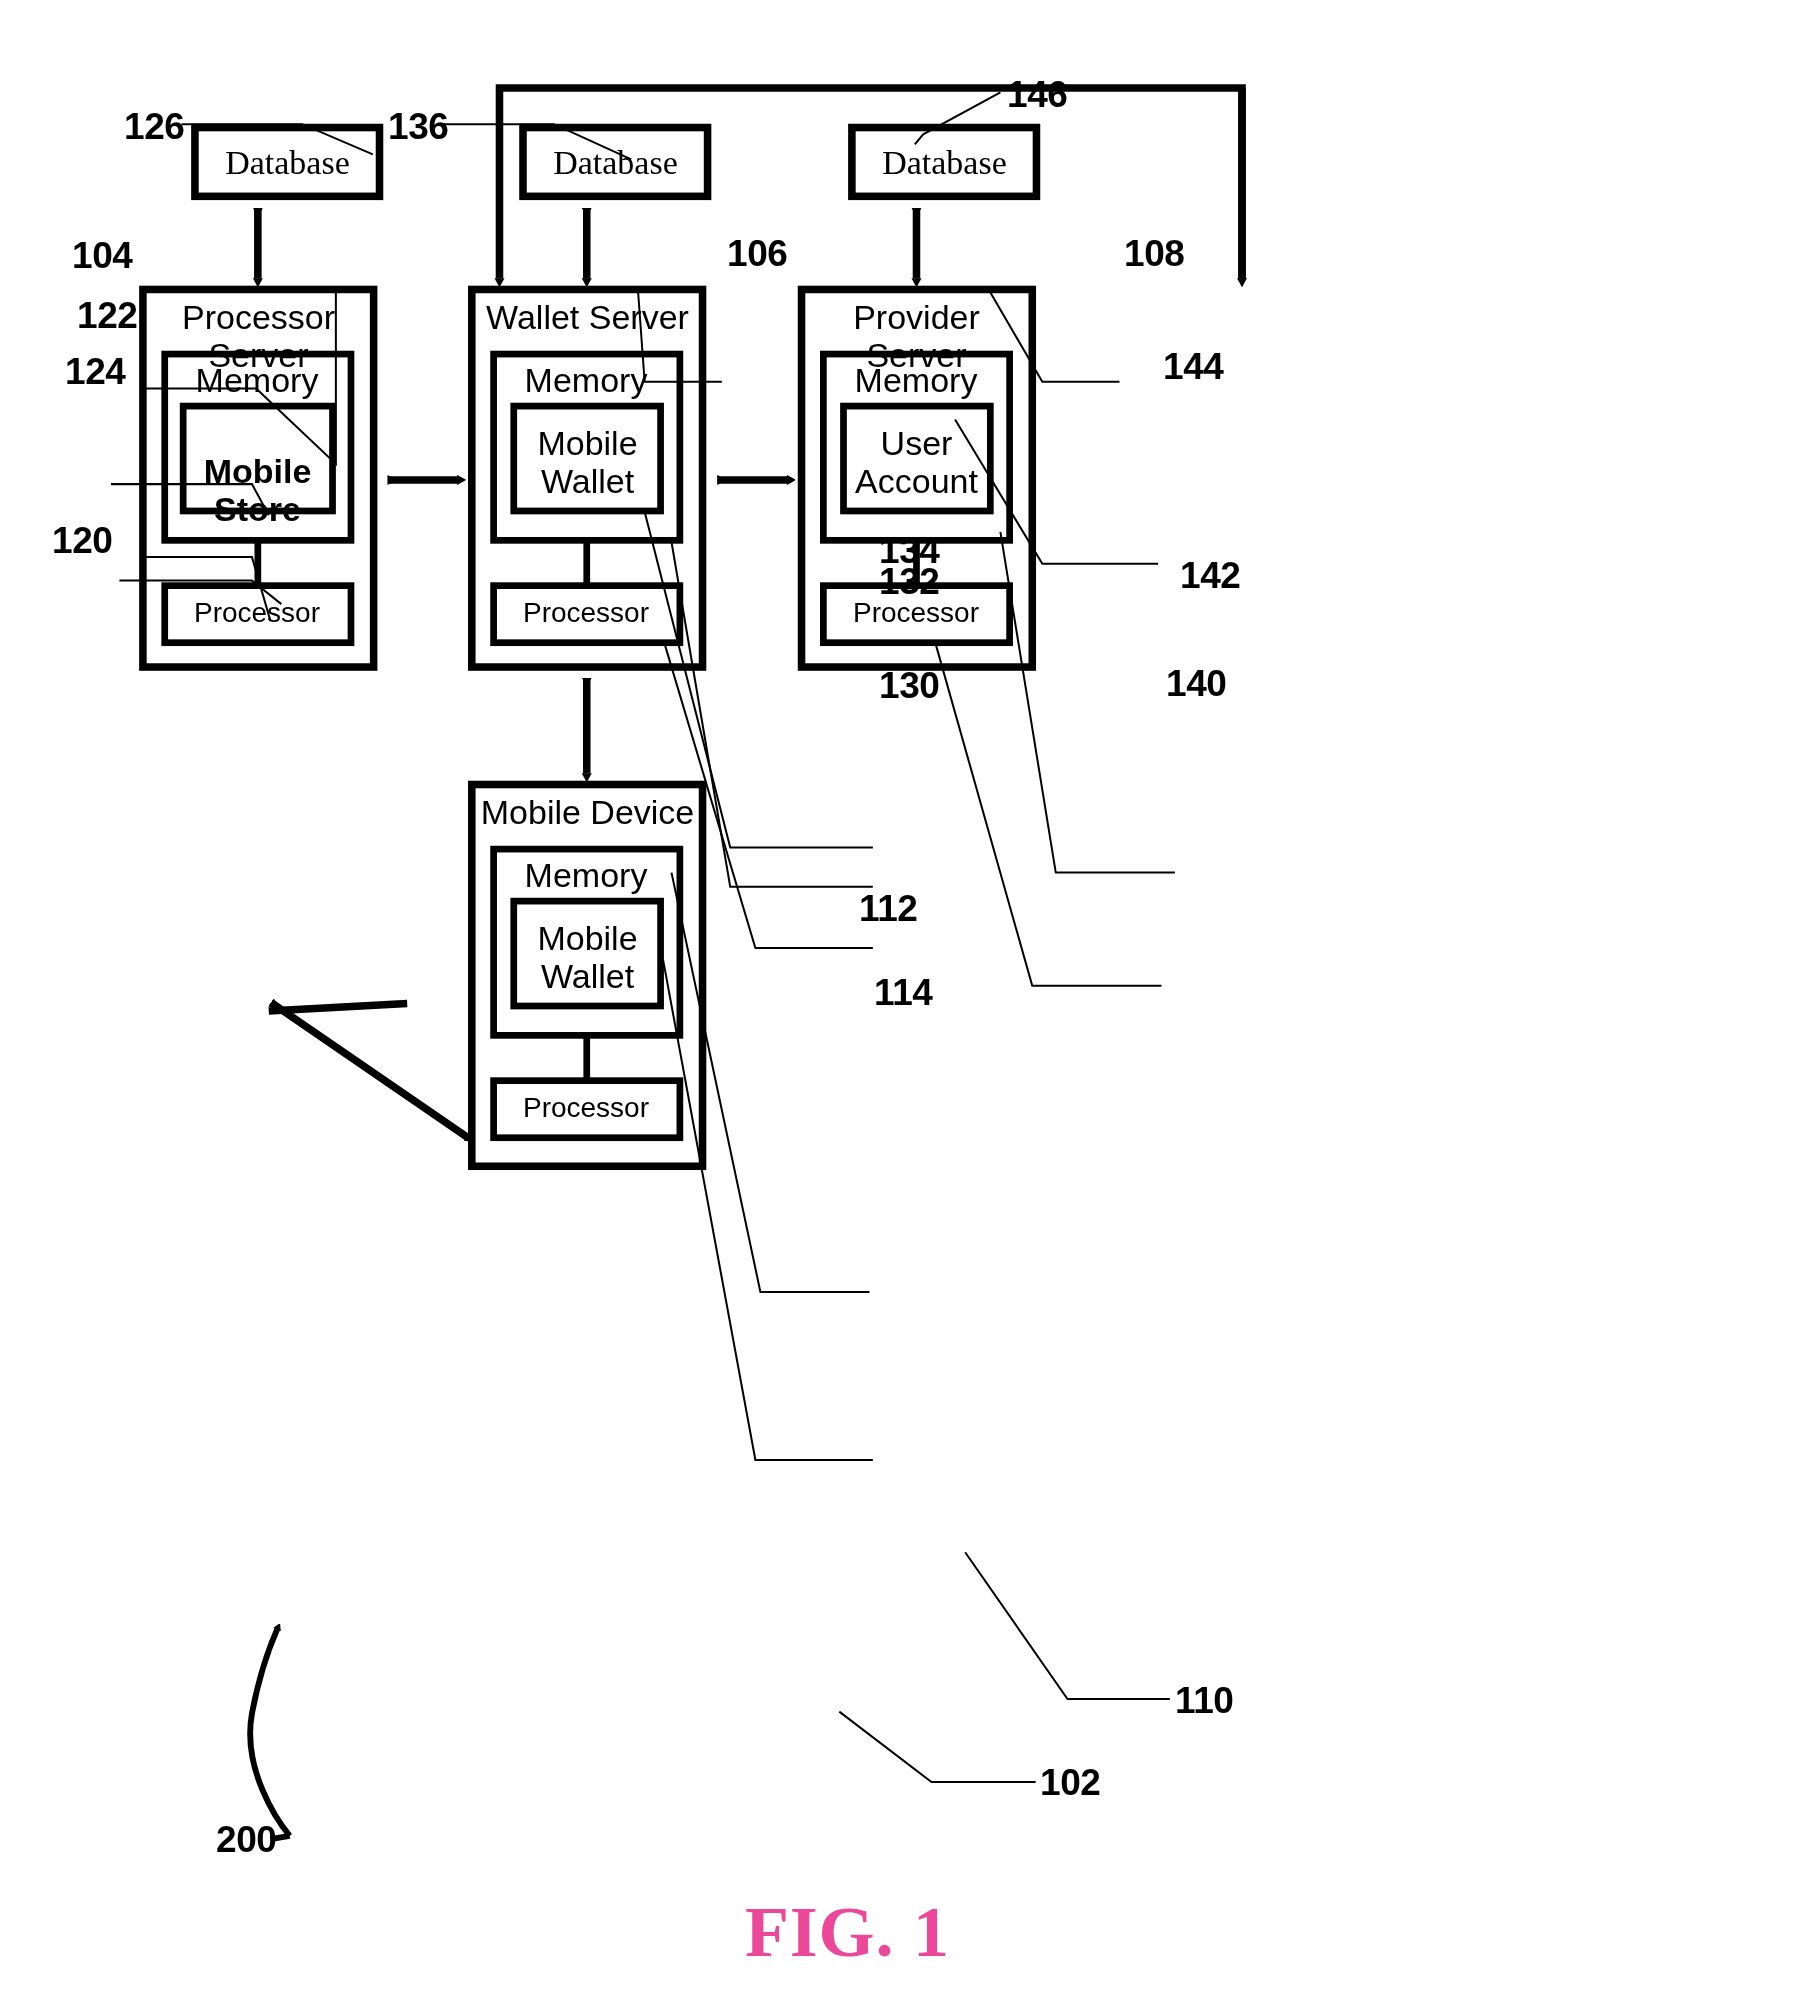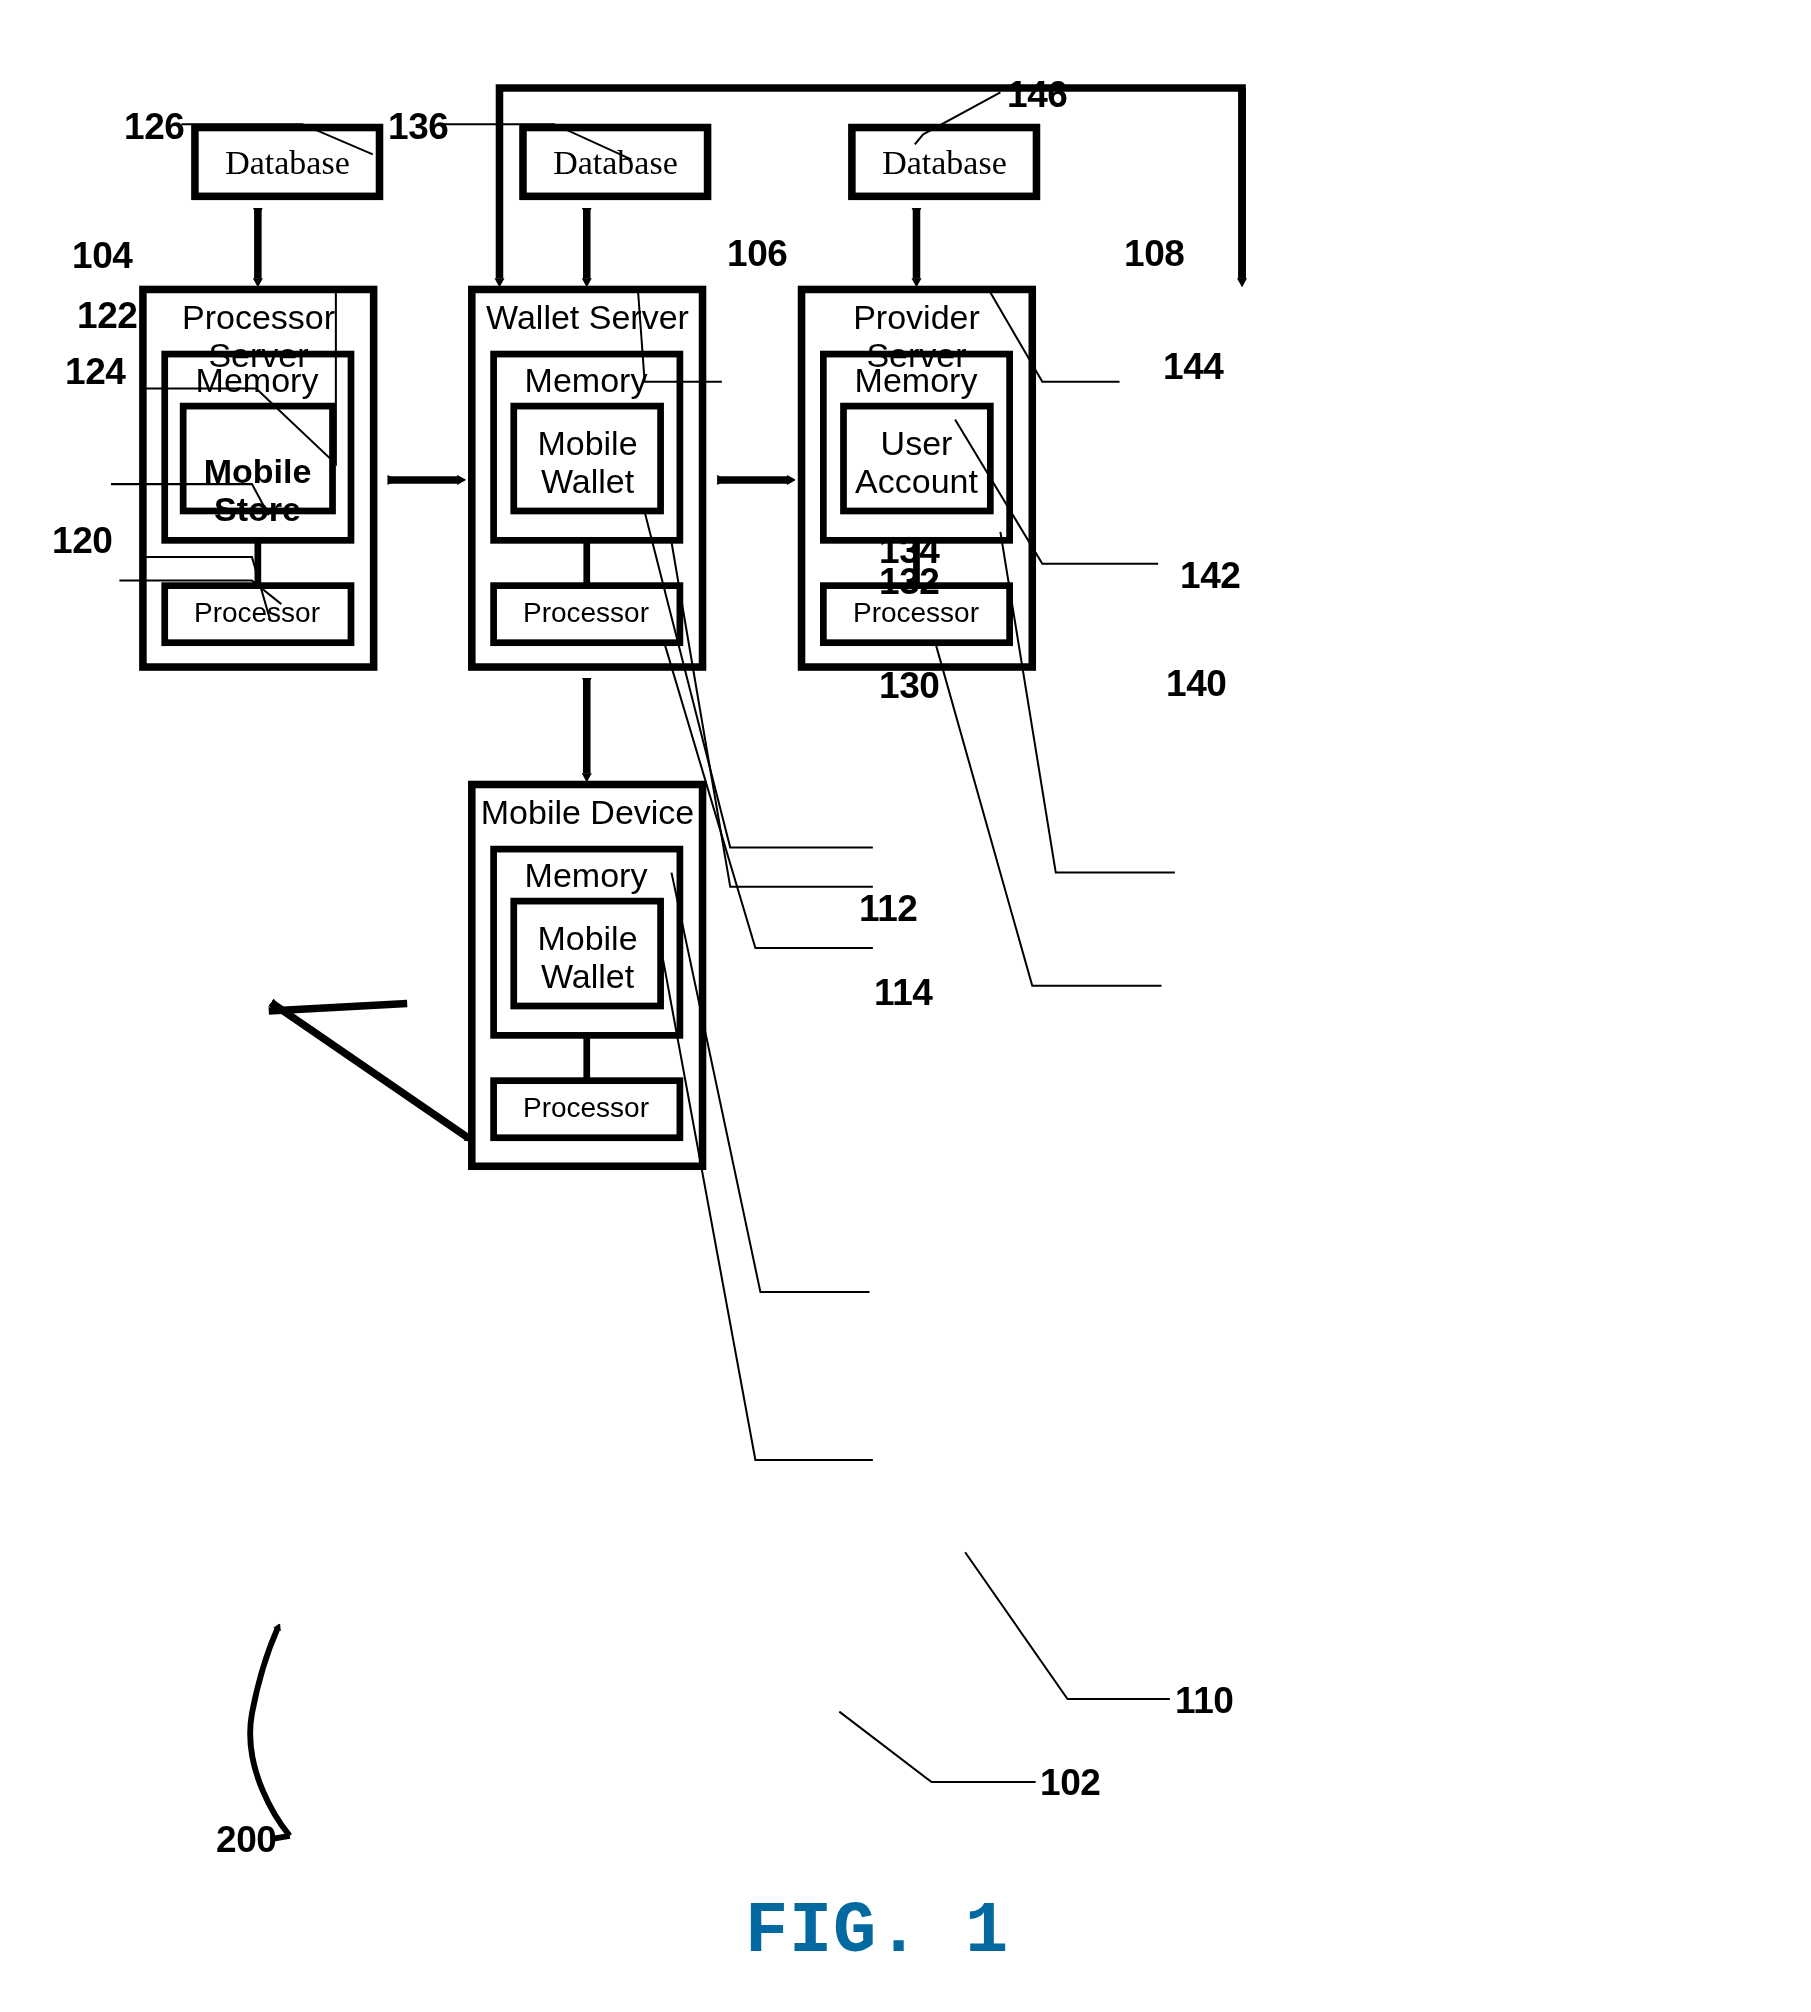--- a/index.html
+++ b/index.html
@@ -35,22 +35,22 @@
     position: absolute;
     color: #000;
     font-family: "Liberation Sans", sans-serif;
     font-weight: bold;
     font-size: 37px;
     letter-spacing: -0.4px;
     white-space: nowrap;
   }
   .fig-caption {
     position: absolute;
-    color: #0369a1;
-    font-family: Liberation Mono, monospace;
+    color: #ec4899;
+    font-family: Liberation Serif, serif;
     font-weight: bold;
     font-size: 72px;
     letter-spacing: 0.8px;
     white-space: nowrap;
   }
   .db-label { font-size: 34px; font-family: Liberation Serif, serif; }
   .srv-label { font-size: 34px; }
   .mem-label { font-size: 34px; }
   .inner-label { font-size: 34px; }
   .proc-label { font-size: 28px; }

